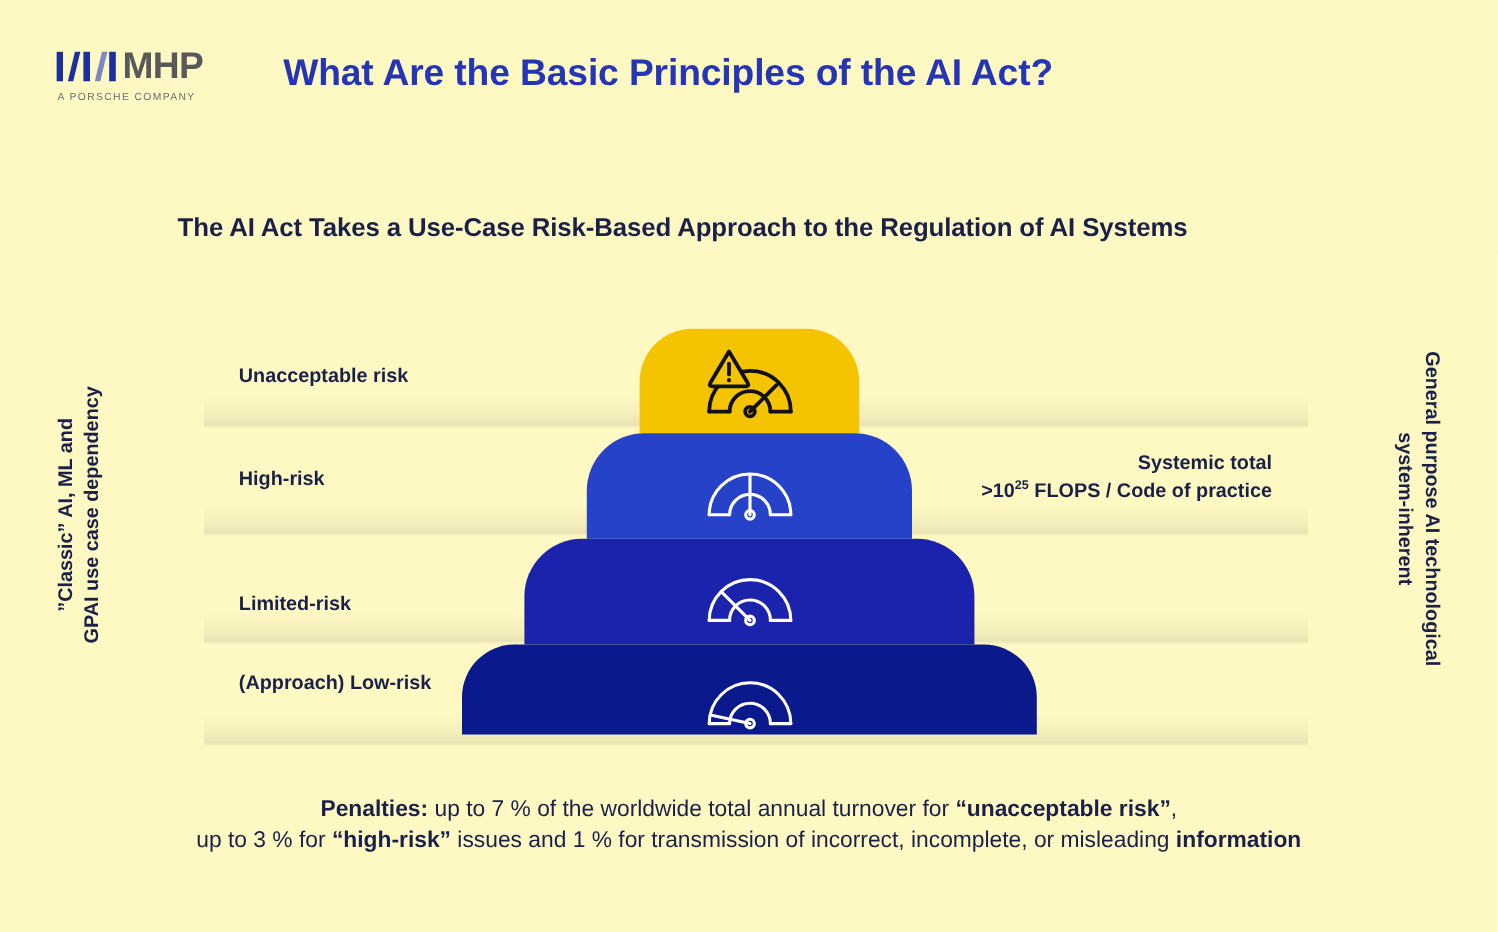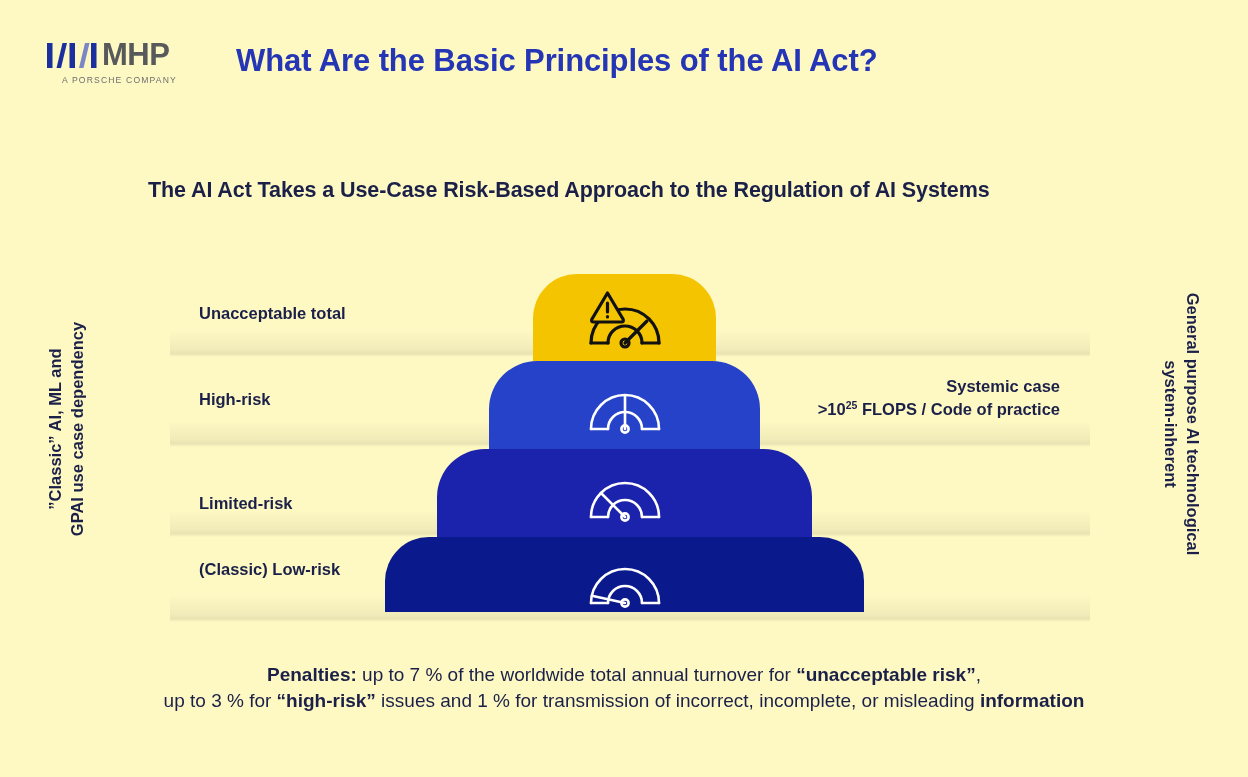--- a/index.html
+++ b/index.html
@@ -39,21 +39,21 @@
     left: 55px;
     top: -4px;
     font-size: 31px;
     font-weight: bold;
     letter-spacing: -0.5px;
     color: #58595b;
     line-height: 32px;
   }
   #logo-tagline {
     position: absolute;
-    left: 15px;
+    left: 1px;
     top: 32px;
     font-size: 8.6px;
     letter-spacing: 1.15px;
     color: #6d6e71;
     white-space: nowrap;
   }
 
   
   #main-title {
     position: absolute;
@@ -309,27 +309,27 @@
             <path d="M29 52 A17 17 0 0 1 63 52"></path>
             <line x1="12" y1="52" x2="29" y2="52"></line>
             <line x1="63" y1="52" x2="80" y2="52"></line>
             <line x1="46" y1="52" x2="14" y2="45"></line>
             <circle cx="46" cy="52" r="3.6"></circle>
           </g>
         </svg>
       </div>
     </div>
 
-    <div class="tier-label" id="tier-label-1">Unacceptable total</div>
+    <div class="tier-label" id="tier-label-1">Unacceptable risk</div>
     <div class="tier-label" id="tier-label-2">High-risk</div>
     <div class="tier-label" id="tier-label-3">Limited-risk</div>
-    <div class="tier-label" id="tier-label-4">(Classic) Low-risk</div>
+    <div class="tier-label" id="tier-label-4">(Approach) Low-risk</div>
 
     <div class="right-note" id="note-systemic">
-      <div>Systemic case</div>
+      <div>Systemic total</div>
       <div><span>&gt;10</span><sup>25</sup><span> FLOPS / Code of practice</span></div>
     </div>
 
 
     <div id="left-axis">
       <div>”Classic” AI, ML and</div>
       <div>GPAI use case dependency</div>
     </div>
 
     <div id="right-axis">

